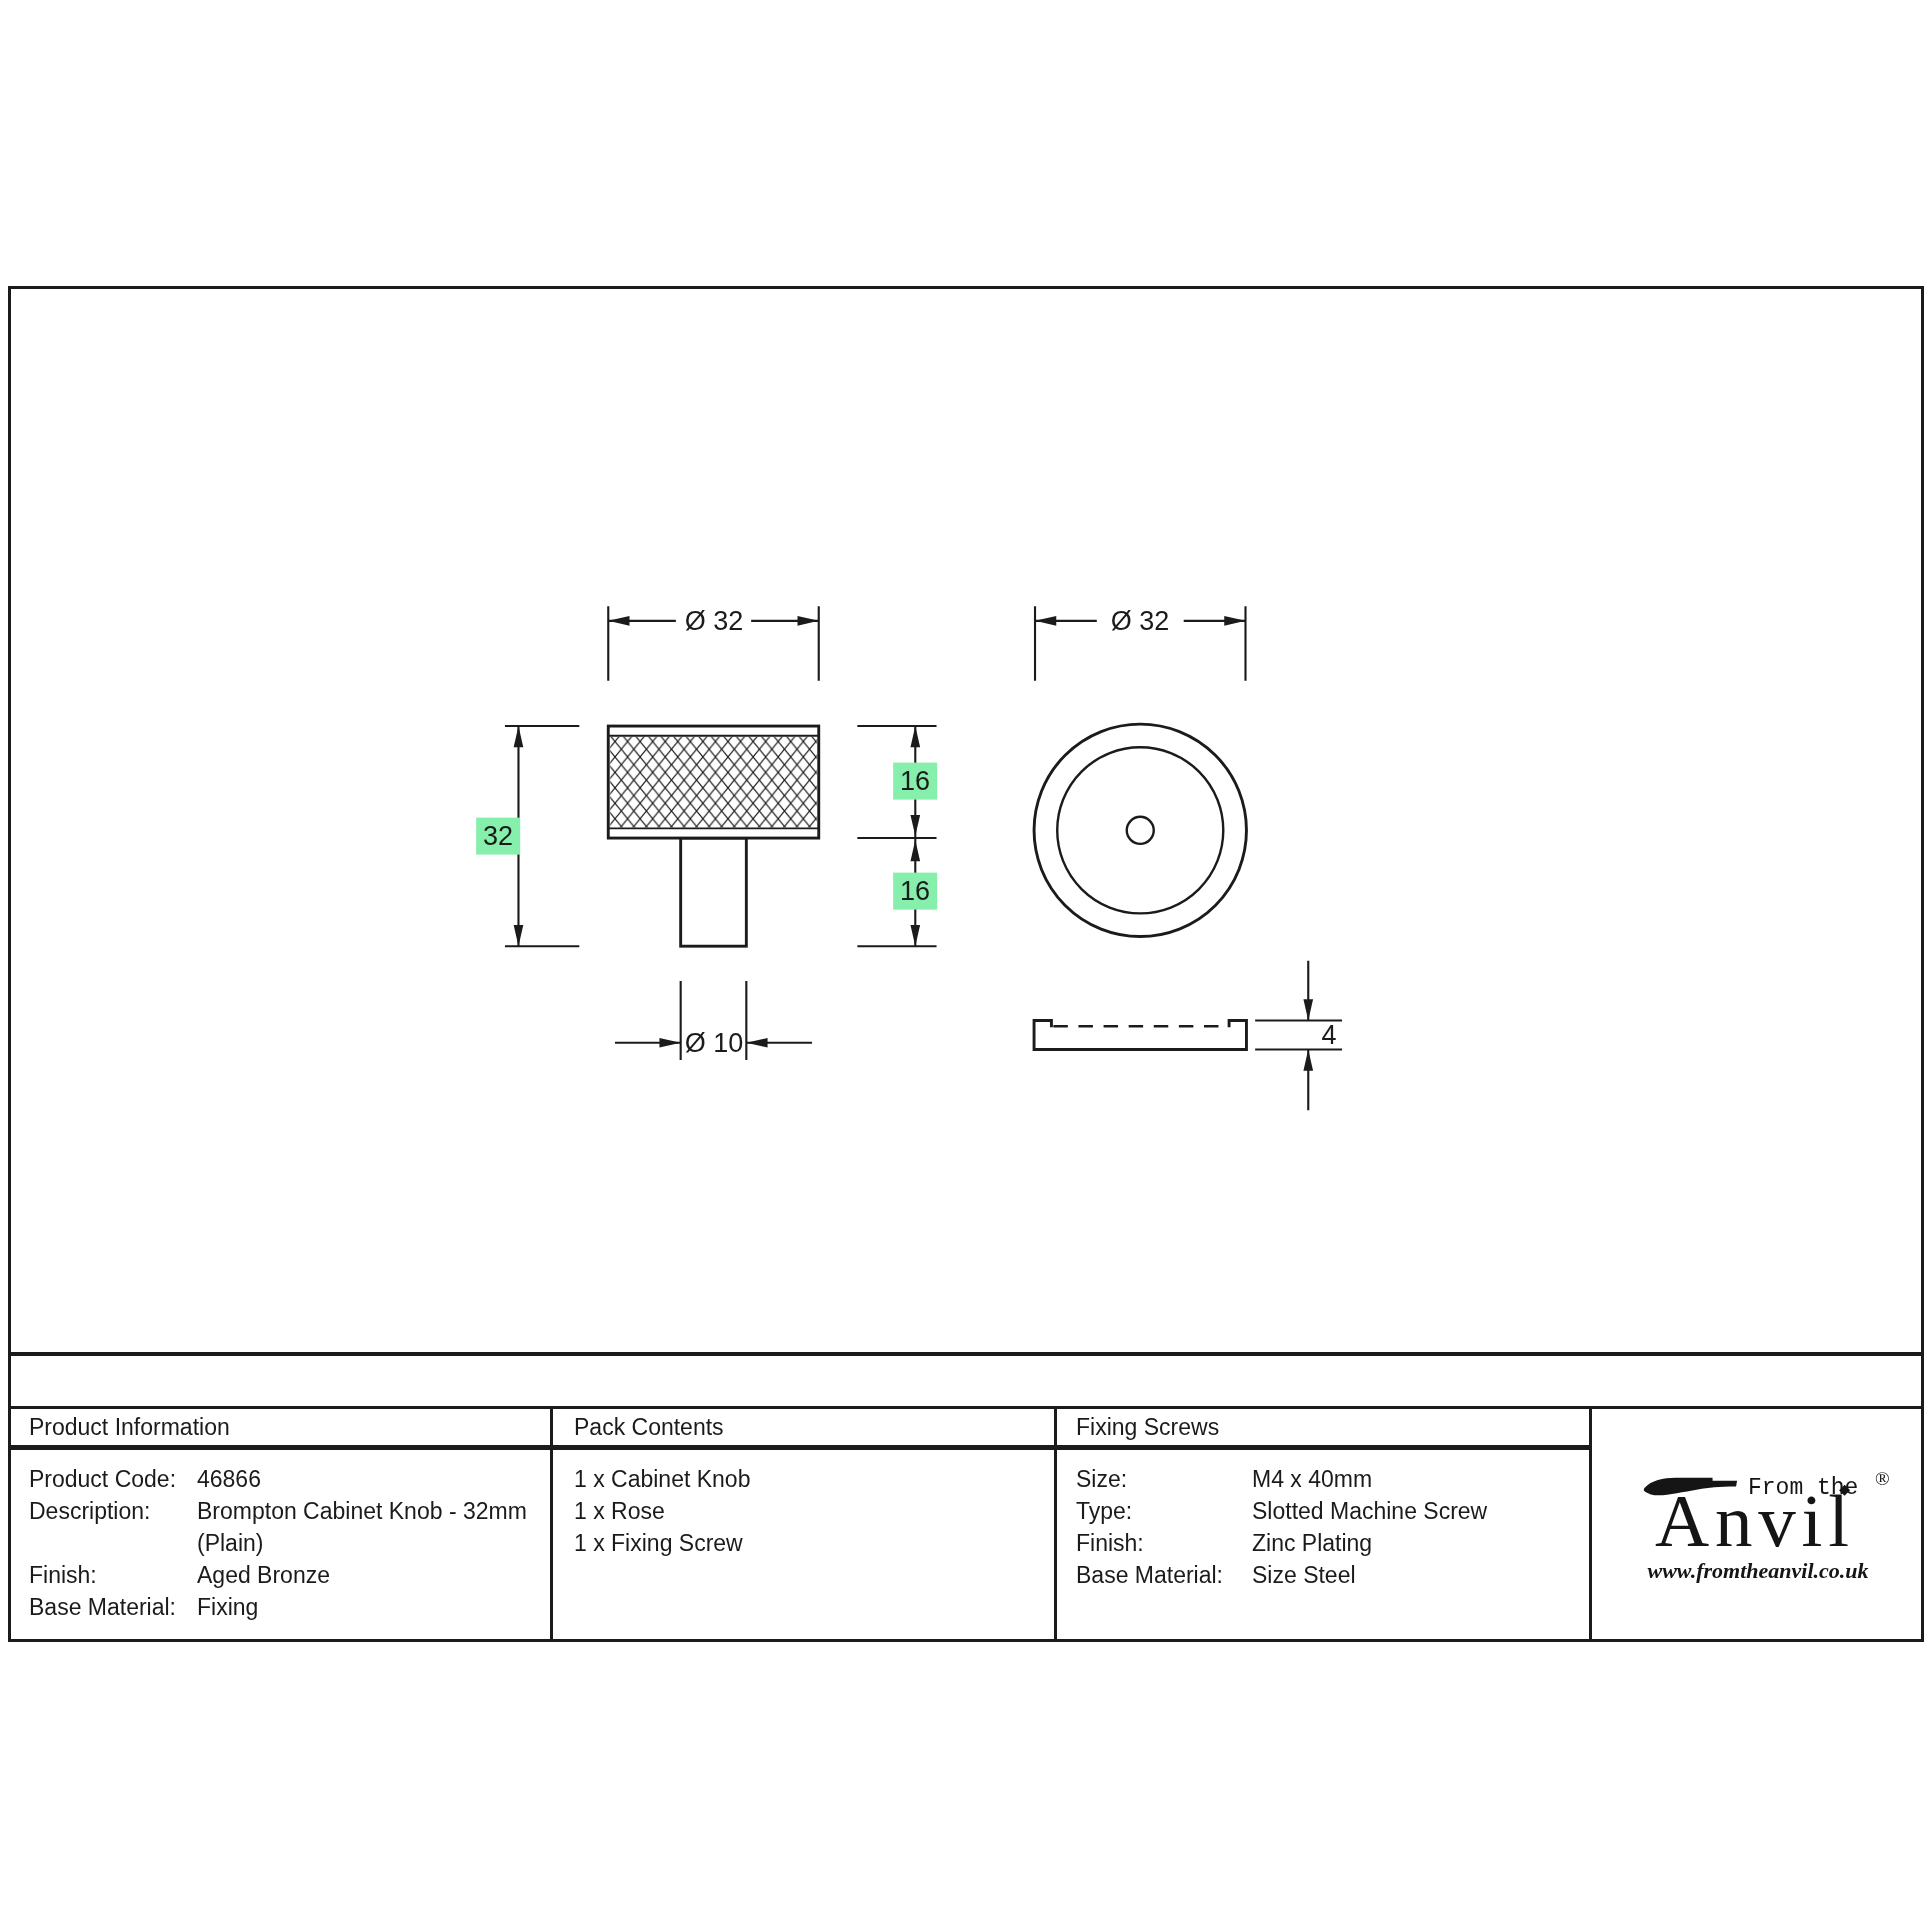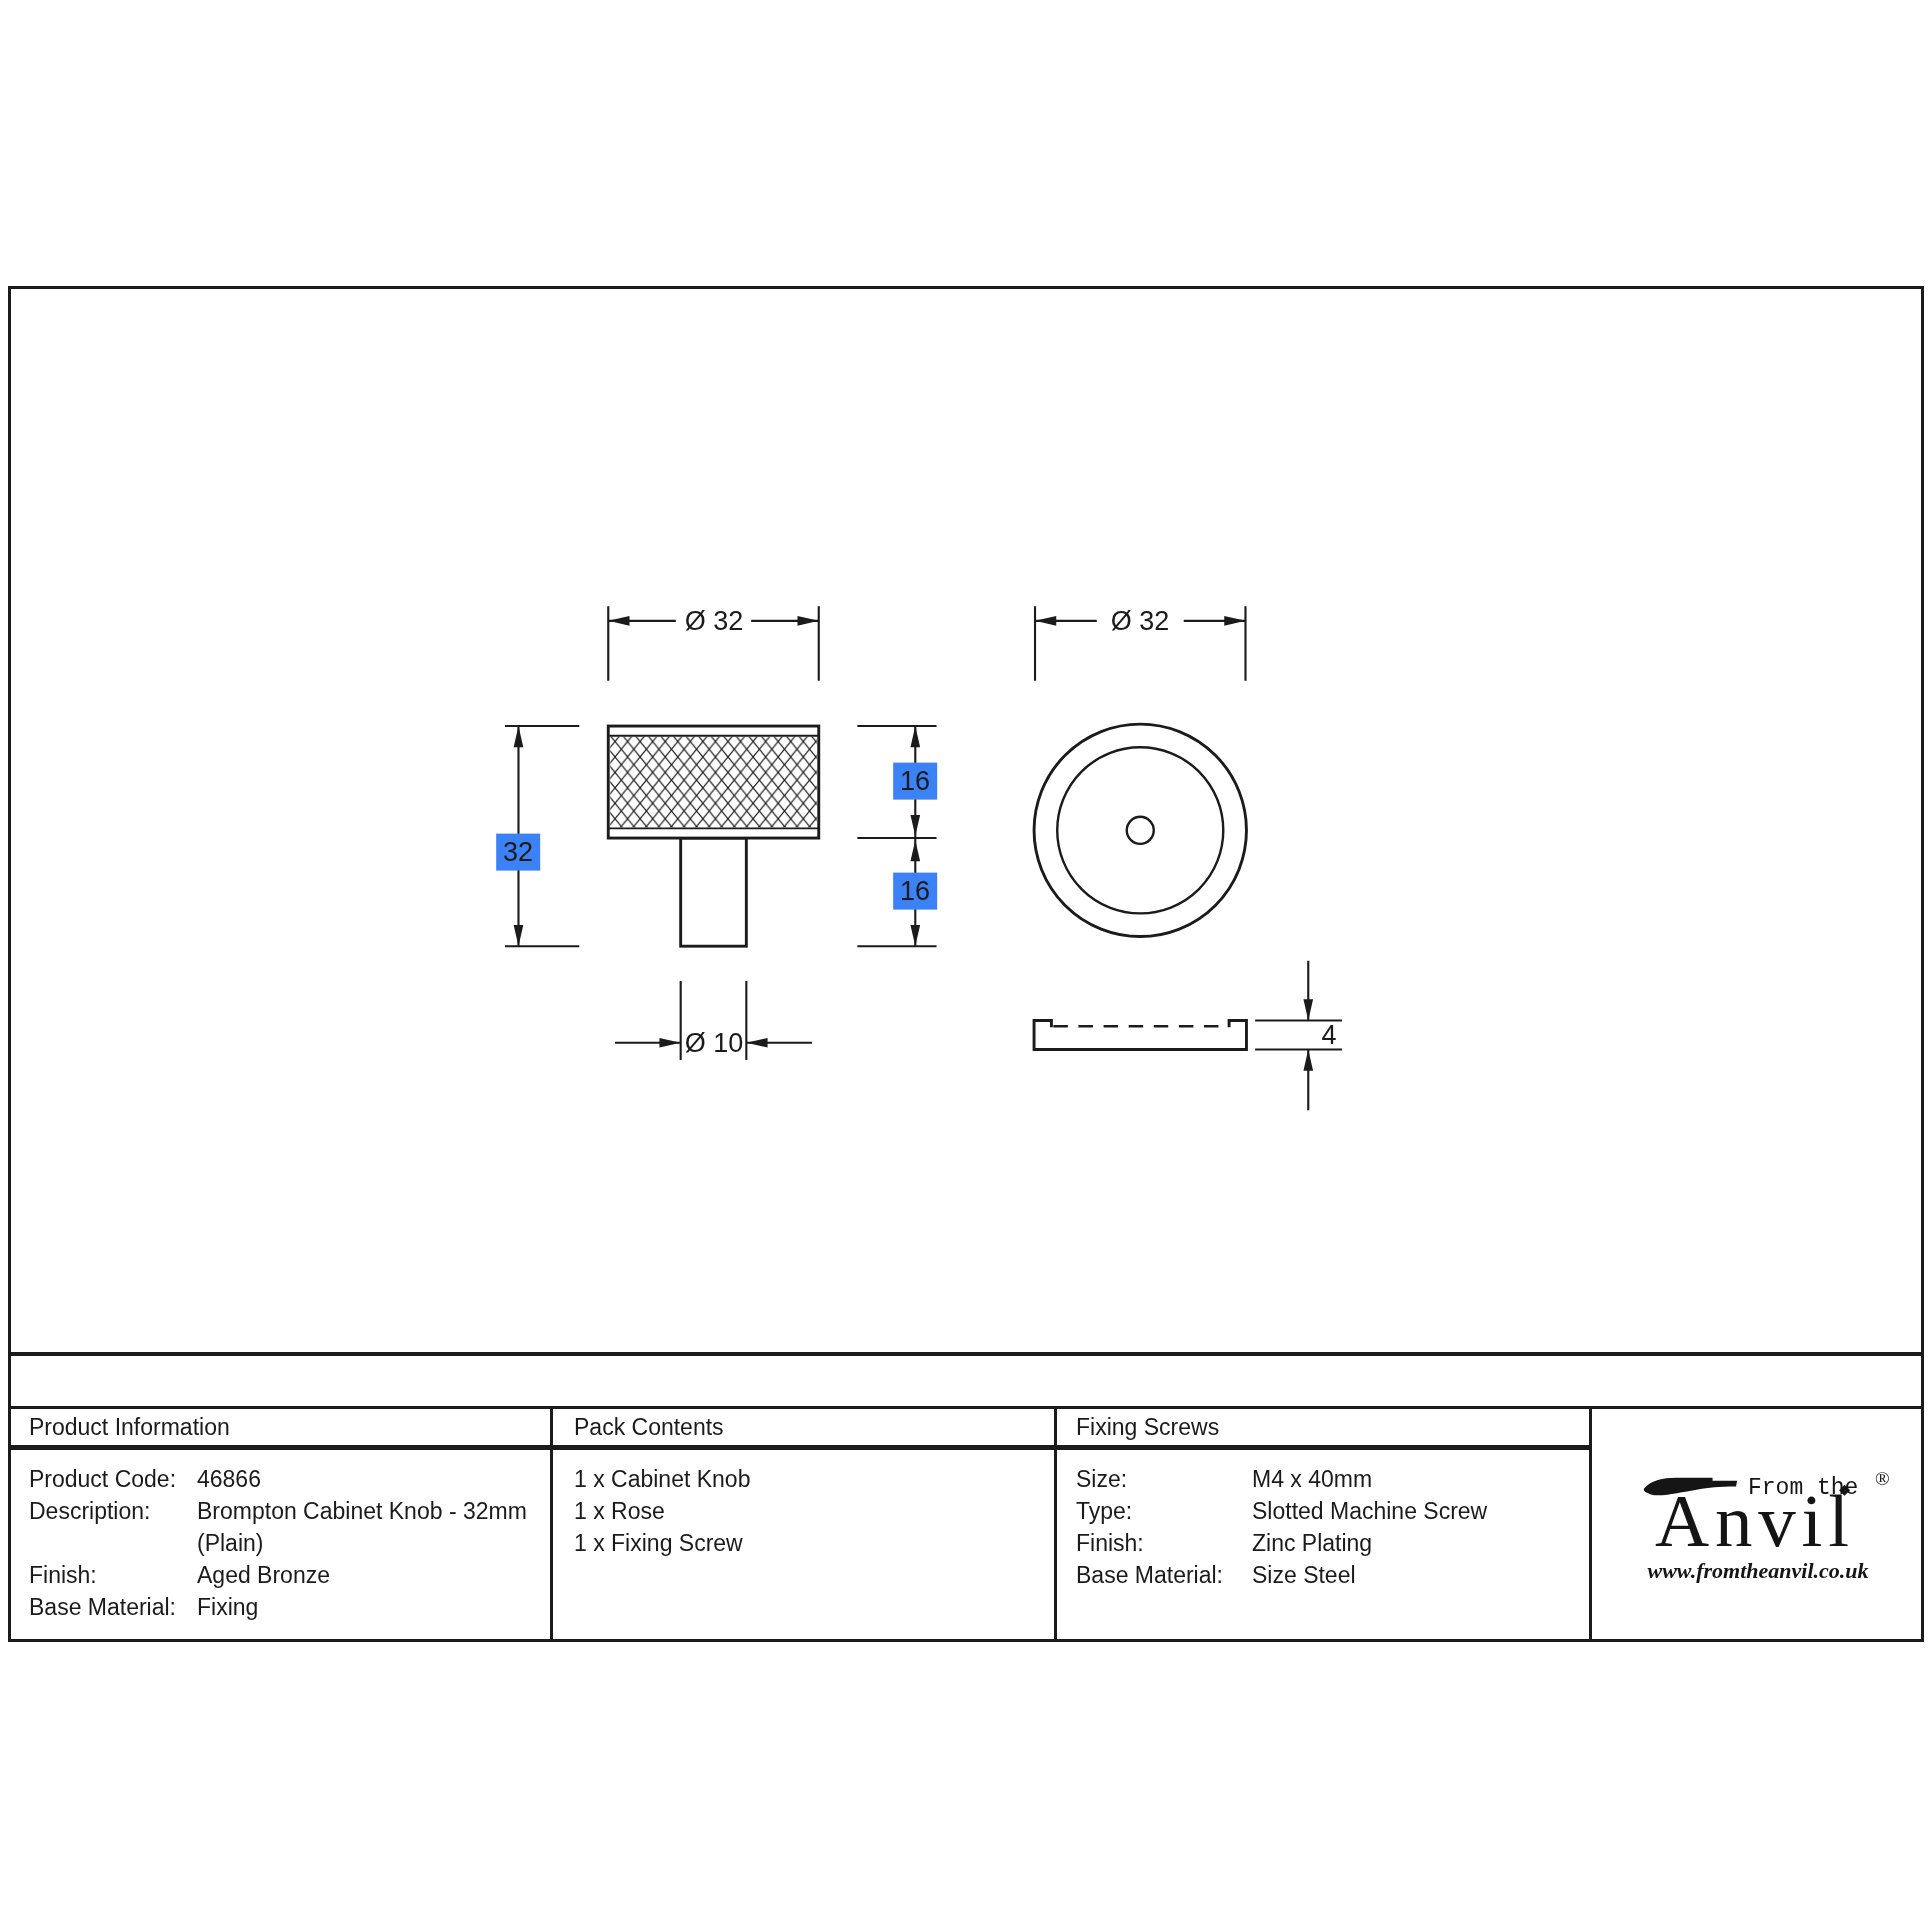--- a/index.html
+++ b/index.html
@@ -9,21 +9,21 @@
 
   
   .frame { position: absolute; left: 7.7px; top: 286px; width: 1916px; height: 1356px; border: 3.9px solid #1b1b1b; }
   .hline, .vline { position: absolute; background: #1b1b1b; }
 
   
   .drawing-svg { position: absolute; left: 0; top: 0; width: 1931px; height: 1931px; }
 
   
   .dim { position: absolute; transform: translate(-50%, -50%); font-size: 27px; white-space: nowrap; color: #1b1b1b; }
-  .dim.on-line { background: #3b82f6; padding: 2.9px 6.8px; }
+  .dim.on-line { background: #86efac; padding: 2.9px 6.8px; }
 
   
   .note-text { position: absolute; left: 25px; top: 1355px; height: 51px; line-height: 51px; font-size: 22px; white-space: nowrap; }
   .th-label { position: absolute; top: 1409px; height: 37px; line-height: 37px; font-size: 23px; white-space: nowrap; }
   .cell-grid { position: absolute; top: 1463px; display: grid; font-size: 23px; line-height: 32px; }
   .cell-grid.product { left: 29px; grid-template-columns: 168px auto; }
   .cell-grid.fixing { left: 1076px; grid-template-columns: 176px auto; }
   .cell-list { position: absolute; left: 574px; top: 1463px; font-size: 23px; line-height: 32px; }
   .cell-grid div, .cell-list div { white-space: nowrap; }
 
@@ -107,21 +107,21 @@
       <g stroke-width="2.2">
         <path d="M1300 1057 H1390 M1300 1087 H1390"></path>
         <path d="M1355 995 V1057 M1355 1087 V1150"></path>
       </g>
       <polygon points="1355,1057 1350,1035 1360,1035" fill="#1b1b1b" stroke="none"></polygon>
       <polygon points="1355,1087 1350,1109 1360,1109" fill="#1b1b1b" stroke="none"></polygon>
     </g>
   </svg>
 
   <div class="dim" style="left:714px; top:621px;">Ø 32</div>
-  <div class="dim on-line" style="left:518px; top:836px;margin-top:16px;">32</div>
+  <div class="dim on-line" style="left:498px; top:836px;">32</div>
   <div class="dim on-line" style="left:915px; top:781px;">16</div>
   <div class="dim on-line" style="left:915px; top:891px;">16</div>
   <div class="dim" style="left:714px; top:1043px;">Ø 10</div>
   <div class="dim" style="left:1140px; top:621px;">Ø 32</div>
   <div class="dim" style="left:1329px; top:1035px;">4</div>
 
   <div class="hline" style="left:7.7px; top:1352px; width:1916px; height:3.9px;"></div>
   <div class="hline" style="left:7.7px; top:1406px; width:1916px; height:2.9px;"></div>
   <div class="hline" style="left:7.7px; top:1445px; width:1582px; height:4.8px;"></div>
   <div class="vline" style="left:550px; top:1406px; width:2.9px; height:236px;"></div>

